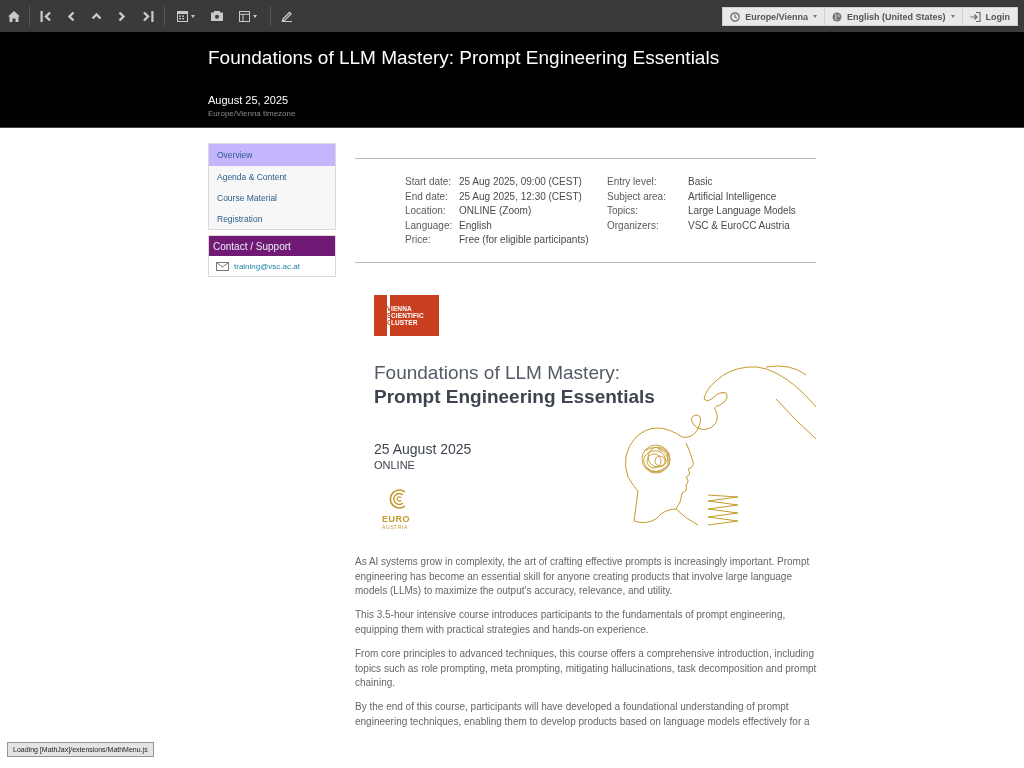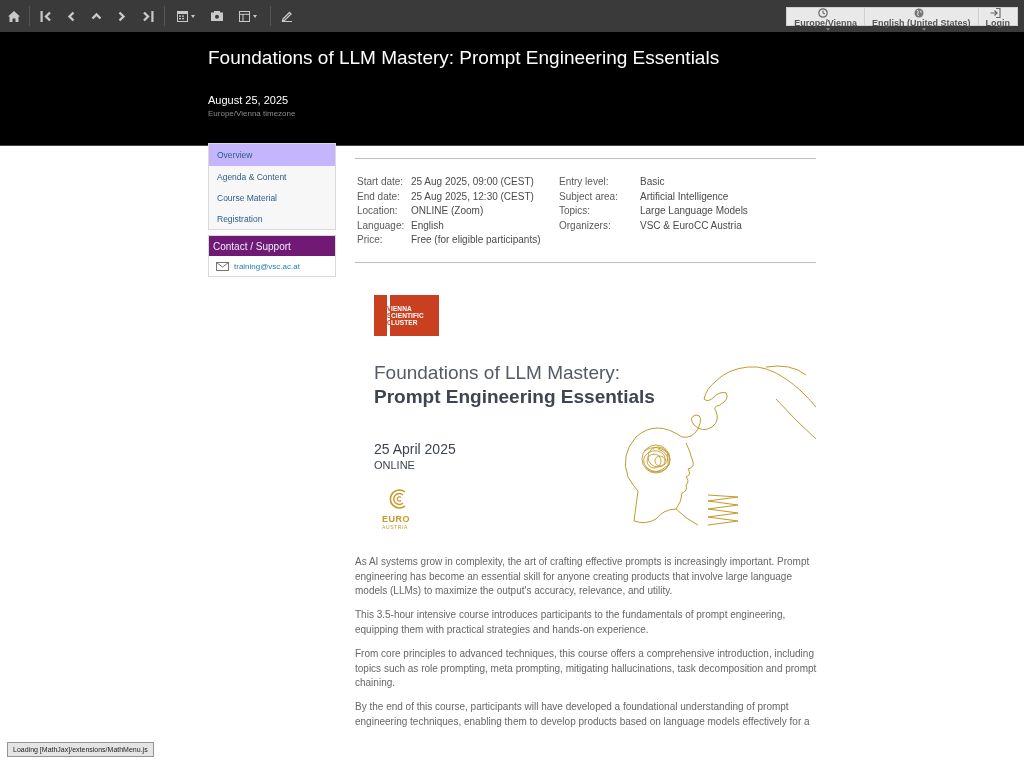--- a/index.html
+++ b/index.html
@@ -7,45 +7,45 @@
     body { font-family: "Liberation Sans", sans-serif; position: relative; }
 
     
     .toolbar { position: absolute; left: 0; top: 0; width: 1024px; height: 32px; background: #3a3a3a; }
     .tb-btn { position: absolute; top: 6px; height: 20px; display: flex; align-items: center; justify-content: center; cursor: pointer; }
     .tb-btn svg { display: block; }
     .tb-sep { position: absolute; top: 6px; width: 1px; height: 20px; background: #555; }
     .caret-sm { width: 0; height: 0; border-left: 2.5px solid transparent; border-right: 2.5px solid transparent; border-top: 3px solid #c9c9c9; margin-left: 3px; }
 
     .right-group { position: absolute; top: 7px; right: 6px; height: 19px; display: flex; background: #e9e9e9; border: 1px solid #d0d0d0; }
-    .rg-item { display: flex; align-items: center; padding: 0 7px; font-size: 9px; font-weight: bold; color: #555; border-left: 1px solid #d0d0d0; cursor: pointer; flex-direction: column; }
+    .rg-item { display: flex; align-items: center; padding: 0 7px; font-size: 9px; font-weight: bold; color: #555; border-left: 1px solid #d0d0d0; cursor: pointer; }
     .rg-item:first-child { border-left: none; }
     .rg-item .ic { margin-right: 5px; display: flex; }
     .rg-caret { width: 0; height: 0; border-left: 2.5px solid transparent; border-right: 2.5px solid transparent; border-top: 3px solid #777; margin-left: 5px; }
 
     
-    .banner { position: absolute; left: 0; top: 32px; width: 1024px; height: 114px; background: #000; }
+    .banner { position: absolute; left: 0; top: 32px; width: 1024px; height: 96px; background: #000; }
     .banner-title { position: absolute; left: 208px; top: 15px; font-size: 19px; color: #fff; white-space: nowrap; }
     .banner-date { position: absolute; left: 208px; top: 62px; font-size: 11px; color: #fff; }
     .banner-tz { position: absolute; left: 208px; top: 77px; font-size: 8px; color: #8a8a8a; }
     .banner-bottom { position: absolute; left: 0; bottom: 0; width: 1024px; height: 1px; background: #444; }
 
     
     .side-menu { position: absolute; left: 208px; top: 143px; width: 128px; border: 1px solid #d9d9d9; background: #f7f7f7; }
     .side-item { height: 21px; display: flex; align-items: center; padding-left: 8px; font-size: 8.5px; color: #2a5d8c; cursor: pointer; }
     .side-item.active { background: #c4b5fd; height: 22px; color: #2a5d8c; }
     .contact-box { position: absolute; left: 208px; top: 235px; width: 128px; border: 1px solid #d9d9d9; }
     .contact-head { height: 20px; background: #701a75; color: #e8f0f7; font-size: 10px; display: flex; align-items: center; padding-left: 4px; }
     .contact-row { height: 20px; display: flex; align-items: center; padding-left: 7px; background: #fff; cursor: pointer; }
     .contact-row .mail { margin-right: 5px; display: flex; }
     .contact-link { font-size: 8px; color: #1f7fa8; }
 
     
     .hr { position: absolute; left: 355px; width: 461px; height: 1px; background: #bcbcbc; }
-    .info { position: absolute; top: 176px; font-size: 10px; color: #4a4a4a; }
+    .info { position: absolute; top: 176px; font-size: 10px; color: #4a4a4a; margin-left: 48px; }
     .info-row { height: 14.5px; display: flex; white-space: nowrap; }
     .info-label { color: #5a5a5a; }
     .info-left { left: 357px; }
     .info-left .info-label { width: 54px; }
     .info-right { left: 559px; }
     .info-right .info-label { width: 81px; }
 
     
     .poster { position: absolute; left: 358px; top: 283px; width: 462px; height: 250px; background: #fff; }
     .vsc-logo { position: absolute; left: 16px; top: 12px; width: 65px; height: 41px; background: #c8401f; }
@@ -256,21 +256,21 @@
       <div>C</div>
     </div>
     <div class="txt">
       <div>IENNA</div>
       <div>CIENTIFIC</div>
       <div>LUSTER</div>
     </div>
   </div>
   <div class="p-title1">Foundations of LLM Mastery:</div>
   <div class="p-title2">Prompt Engineering Essentials</div>
-  <div class="p-date">25 April 2025</div>
+  <div class="p-date">25 August 2025</div>
   <div class="p-online">ONLINE</div>
   <div class="euro-logo">
     <svg width="26" height="22" viewBox="0 0 26 22" style="margin-left:4px;">
       <path d="M19 4 A9 9 0 1 0 19 18" fill="none" stroke="#c49a2c" stroke-width="1.6"></path>
       <path d="M17 7 A5.5 5.5 0 1 0 17 15" fill="none" stroke="#c49a2c" stroke-width="1.4"></path>
       <path d="M15 9.5 A2.2 2.2 0 1 0 15 12.5" fill="none" stroke="#c49a2c" stroke-width="1.2"></path>
     </svg>
     <div class="euro-text">EURO</div>
     <div class="euro-sub">AUSTRIA</div>
   </div>

